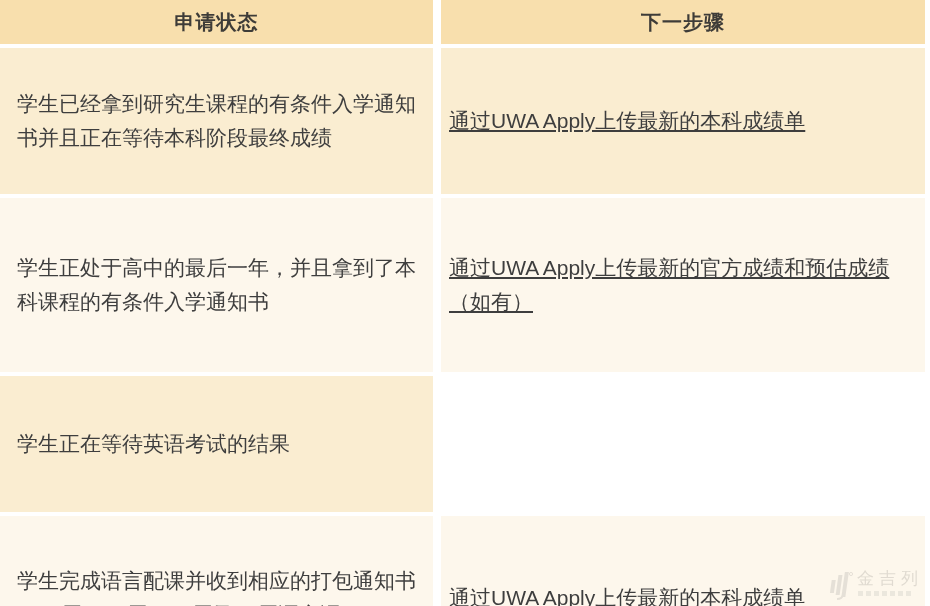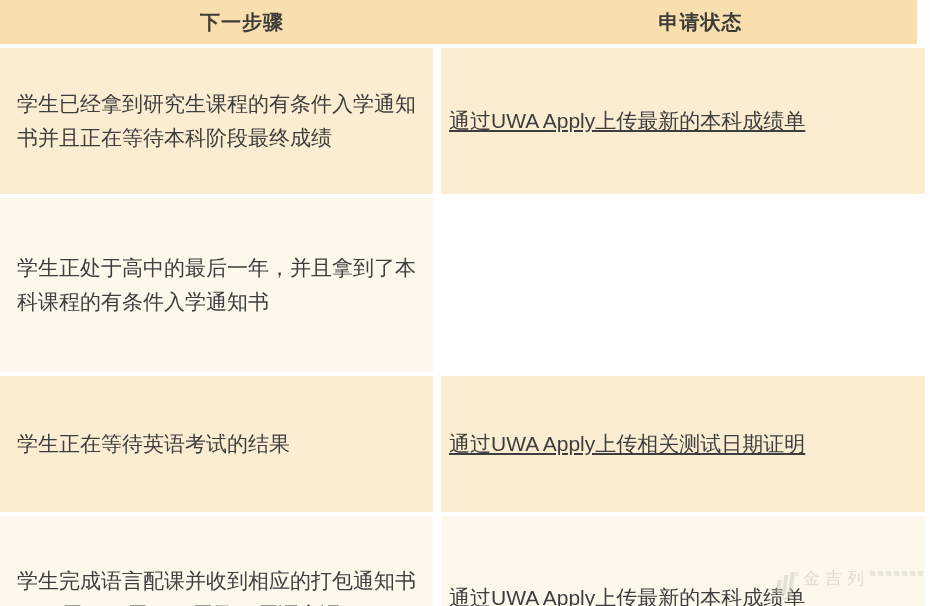--- a/index.html
+++ b/index.html
@@ -64,21 +64,21 @@
   
   .watermark {
     position: absolute;
     right: 7px;
     bottom: 5px;
     display: flex;
     align-items: flex-start;
     opacity: 0.55;
   }
   .wm-logo { margin-right: 3px; margin-top: 2px; }
-  .wm-text-col { display: flex; }
+  .wm-text-col { display: flex; flex-direction: column; }
   .wm-brand {
     font-size: 17px;
     letter-spacing: 5px;
     color: #c9c4bb;
     font-weight: 500;
     line-height: 20px;
     white-space: nowrap;
   }
   .wm-tagline { display: flex; gap: 3px; margin-top: 2px; padding-left: 1px; }
   .wm-tagline i {
@@ -87,49 +87,49 @@
     background: #dedad2;
   }
 </style>
 </head>
 <body>
 
 <div class="page">
   <div class="tbl">
 
     <div class="row header">
+      <div class="cell left">
+        <span class="txt">申请状态</span>
+      </div>
       <div class="cell right">
         <span class="txt">下一步骤</span>
-      </div>
-      <div class="cell left">
-        <span class="txt">申请状态</span>
       </div>
     </div>
 
     <div class="row r1 odd">
       <div class="cell left td">
         <span class="txt">学生已经拿到研究生课程的有条件入学通知书并且正在等待本科阶段最终成绩</span>
       </div>
       <div class="cell right td">
         <span class="txt">通过UWA Apply上传最新的本科成绩单</span>
       </div>
     </div>
 
     <div class="row r2 even">
       <div class="cell left td">
         <span class="txt">学生正处于高中的最后一年，并且拿到了本科课程的有条件入学通知书</span>
       </div>
+      <div class="cell right td">
+        <span class="txt">通过UWA Apply上传最新的官方成绩和预估成绩（如有）</span>
+      </div>
     </div>
 
     <div class="row r3 odd">
       <div class="cell left td">
         <span class="txt">学生正在等待英语考试的结果</span>
-      </div>
-      <div class="cell right td">
-        <span class="txt">通过UWA Apply上传相关测试日期证明</span>
       </div>
     </div>
 
     <div class="row r4 even">
       <div class="cell left td">
         <span class="txt">学生完成语言配课并收到相应的打包通知书（10周、20周、30周及35周语言课）</span>
       </div>
       <div class="cell right td">
         <span class="txt">通过UWA Apply上传最新的本科成绩单</span>
       </div>

